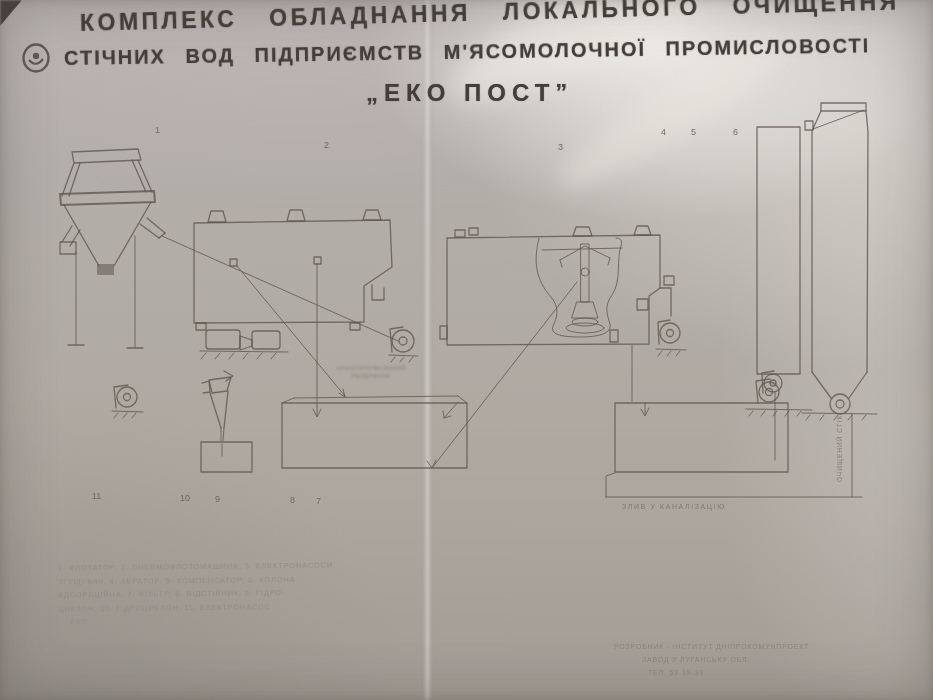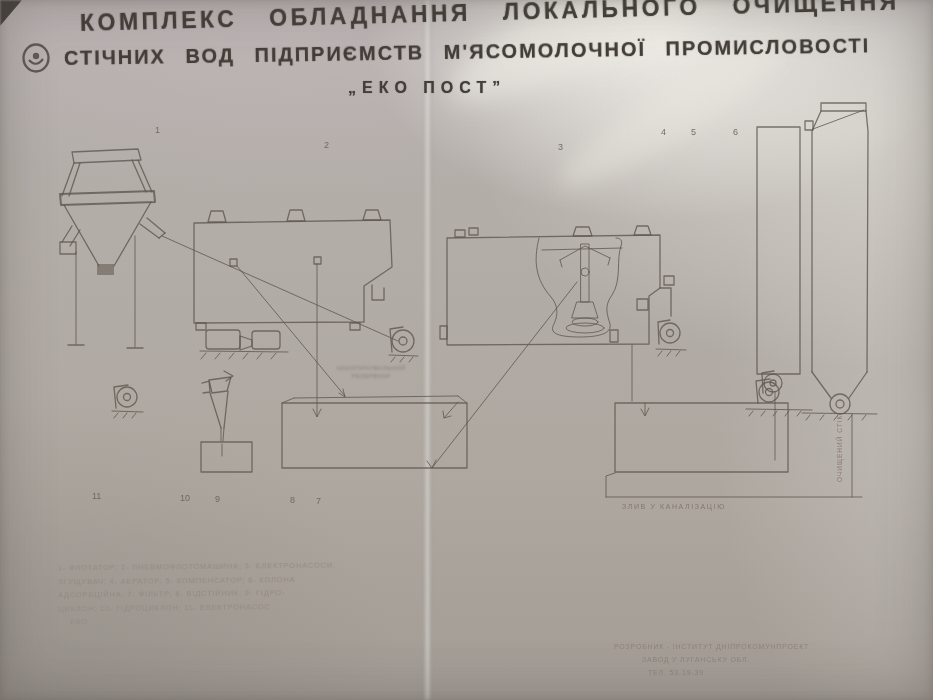--- a/index.html
+++ b/index.html
@@ -24,21 +24,21 @@
   .streak2{position:absolute;left:540px;top:90px;width:260px;height:50px;border-radius:50%;
     transform:rotate(-32deg);background:rgba(236,233,226,.4);filter:blur(10px);}
   .corner-dark{position:absolute;left:0;top:0;width:22px;height:26px;background:#36312d;
     clip-path:polygon(0 0,100% 0,0 100%);filter:blur(1.2px);opacity:.85;}
   .title{position:absolute;white-space:nowrap;font-weight:bold;color:#443e39;
     filter:blur(.4px);text-shadow:0 0 1px rgba(68,62,57,.65);}
   .t1{left:80px;top:10px;font-size:23px;letter-spacing:3.5px;word-spacing:22px;
     transform:rotate(-1.5deg);transform-origin:left center;}
   .t2{left:64px;top:47px;font-size:20px;letter-spacing:2px;word-spacing:12px;
     transform:rotate(-0.9deg);transform-origin:left center;}
-  .t3{left:348px;top:79px;font-size:16px;letter-spacing:6px;}
+  .t3{left:366px;top:79px;font-size:24px;letter-spacing:6px;}
   .stamp{position:absolute;left:19px;top:40px;opacity:.8;filter:blur(.4px);}
   .diagram{position:absolute;left:0;top:0;filter:blur(.35px);}
   .lbl{position:absolute;color:#8a7f76;filter:blur(.55px);white-space:nowrap;}
   .sludge-lbl{left:326px;top:364px;width:90px;text-align:center;font-size:6px;
     letter-spacing:.5px;line-height:8px;filter:blur(.8px);white-space:normal;}
   .drain-lbl{left:622px;top:503px;font-size:7px;letter-spacing:1.6px;color:#837870;}
   .effluent-lbl{left:836px;top:412px;height:70px;font-size:6.5px;letter-spacing:1px;
     writing-mode:vertical-rl;transform:rotate(180deg);color:#8a7f76;}
   .legend{position:absolute;left:58px;top:560px;font-size:7.5px;letter-spacing:.8px;
     color:#93887f;filter:blur(.65px);transform:rotate(-.6deg);line-height:13.5px;opacity:.9;}

